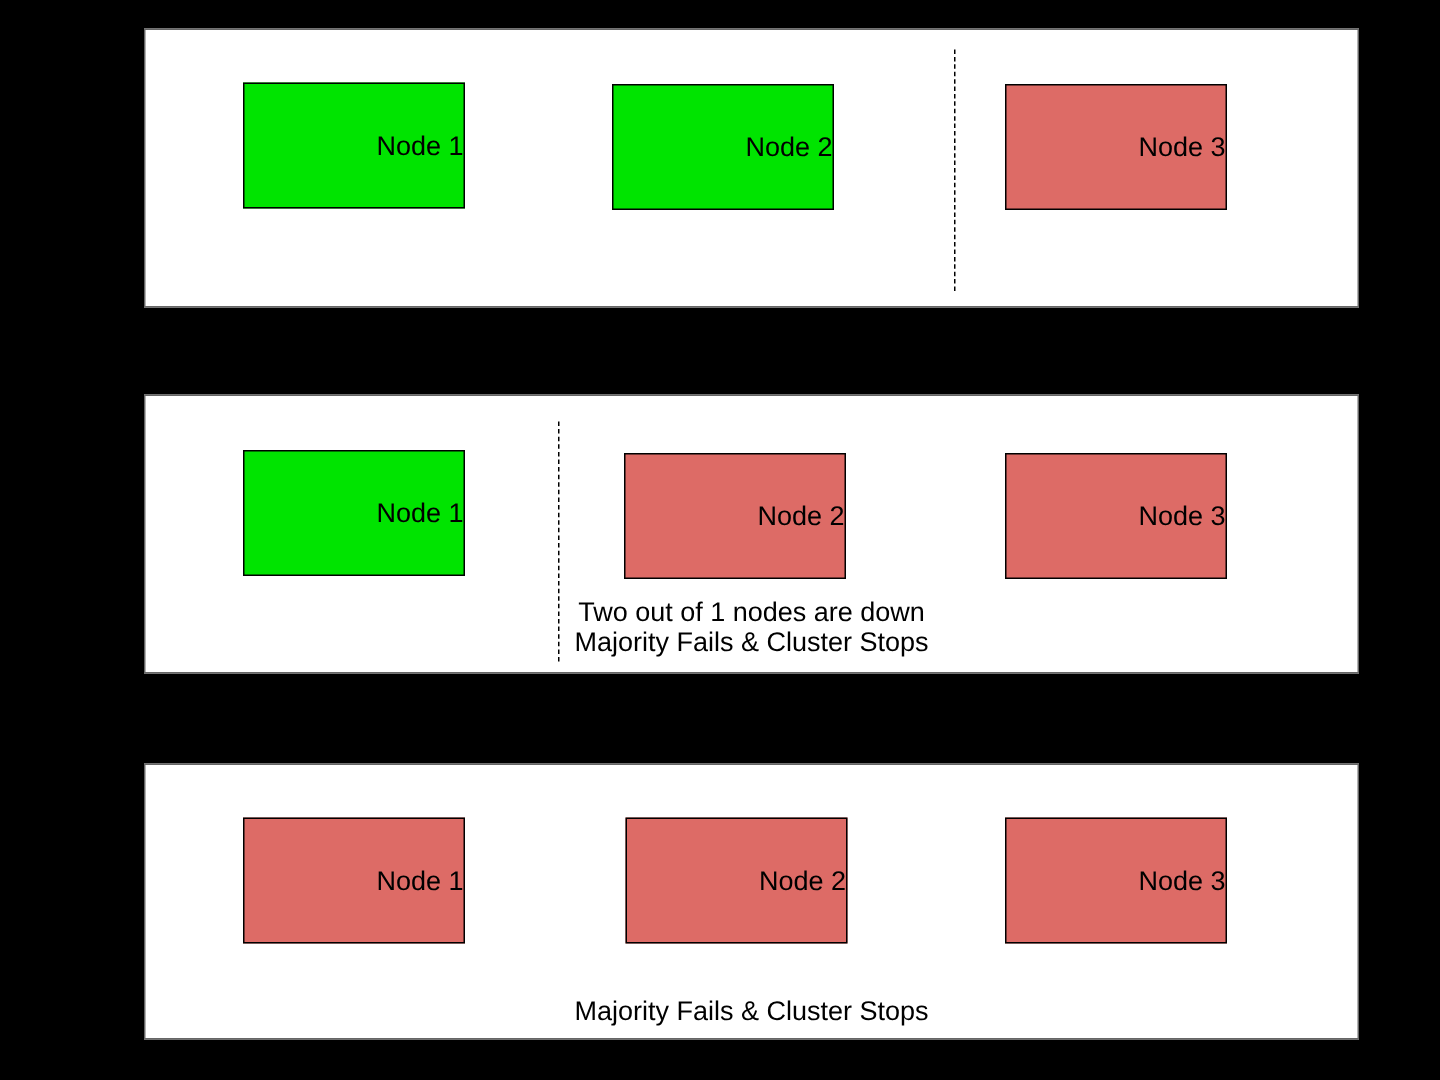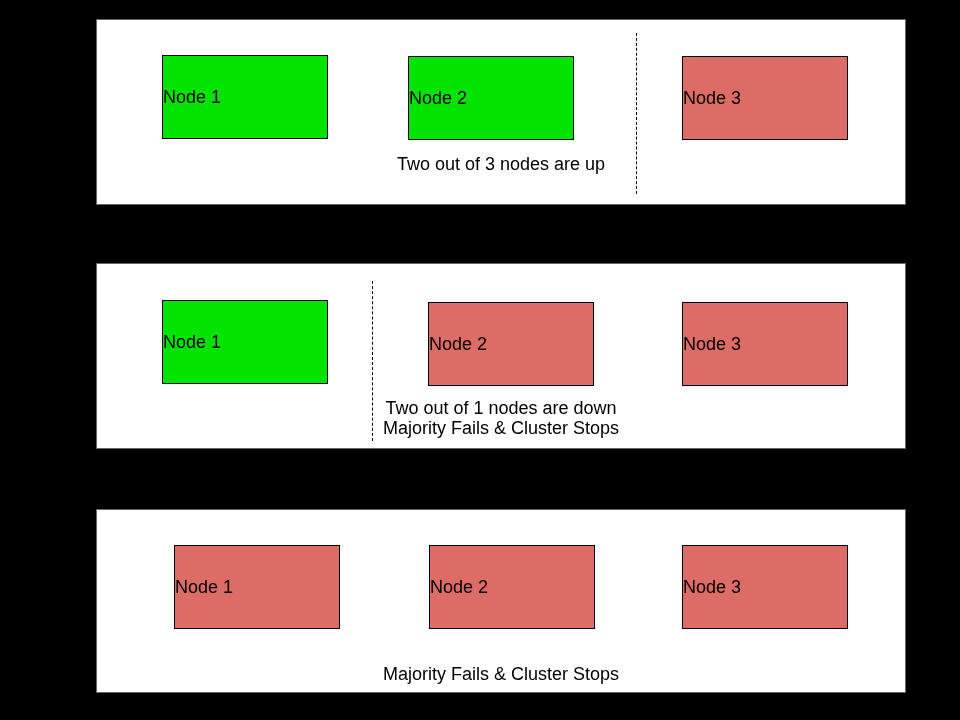--- a/index.html
+++ b/index.html
@@ -25,31 +25,31 @@
     border: 1px solid var(--panel-border, #666666);
     box-sizing: border-box;
   }
   #panel-1 { top: 19px; }
   #panel-2 { top: 263px; }
   #panel-3 { top: 509px; height: 184px; }
 
   .node {
     position: absolute;
     top: 36px;
-    width: 166px;
+    width: 148px;
     height: 84px;
     border: 1px solid var(--node-border, #000000);
     box-sizing: border-box;
     display: flex;
     align-items: center;
-    justify-content: flex-start;
+    justify-content: flex-end;
     font-size: 18px;
   }
   .node.up   { background: var(--node-up, #00e400); }
-  .node.down { background: var(--node-down, #dd6b66); margin-left: 12px; }
+  .node.down { background: var(--node-down, #dd6b66); }
 
   #panel-1 .node-1 { left: 65px; top: 35px; }
   #panel-1 .node-2 { left: 311px; }
   #panel-1 .node-3 { left: 573px; }
 
   #panel-2 .node-1 { left: 65px; }
   #panel-2 .node-2 { left: 319px; top: 38px; }
   #panel-2 .node-3 { left: 573px; top: 38px; }
 
   #panel-3 .node-1 { left: 65px; top: 35px; }
@@ -84,21 +84,21 @@
     <div class="node node-1 up">
       <span>Node 1</span>
     </div>
     <div class="node node-2 up">
       <span>Node 2</span>
     </div>
     <div class="node node-3 down">
       <span>Node 3</span>
     </div>
     <div class="divider"></div>
-    <div class="caption"><span>Two out of 3 nodes are up</span><br></div>
+    <div class="caption"><br></div>
   </div>
 
   <div id="panel-2" class="panel">
     <div class="node node-1 up">
       <span>Node 1</span>
     </div>
     <div class="node node-2 down">
       <span>Node 2</span>
     </div>
     <div class="node node-3 down">

